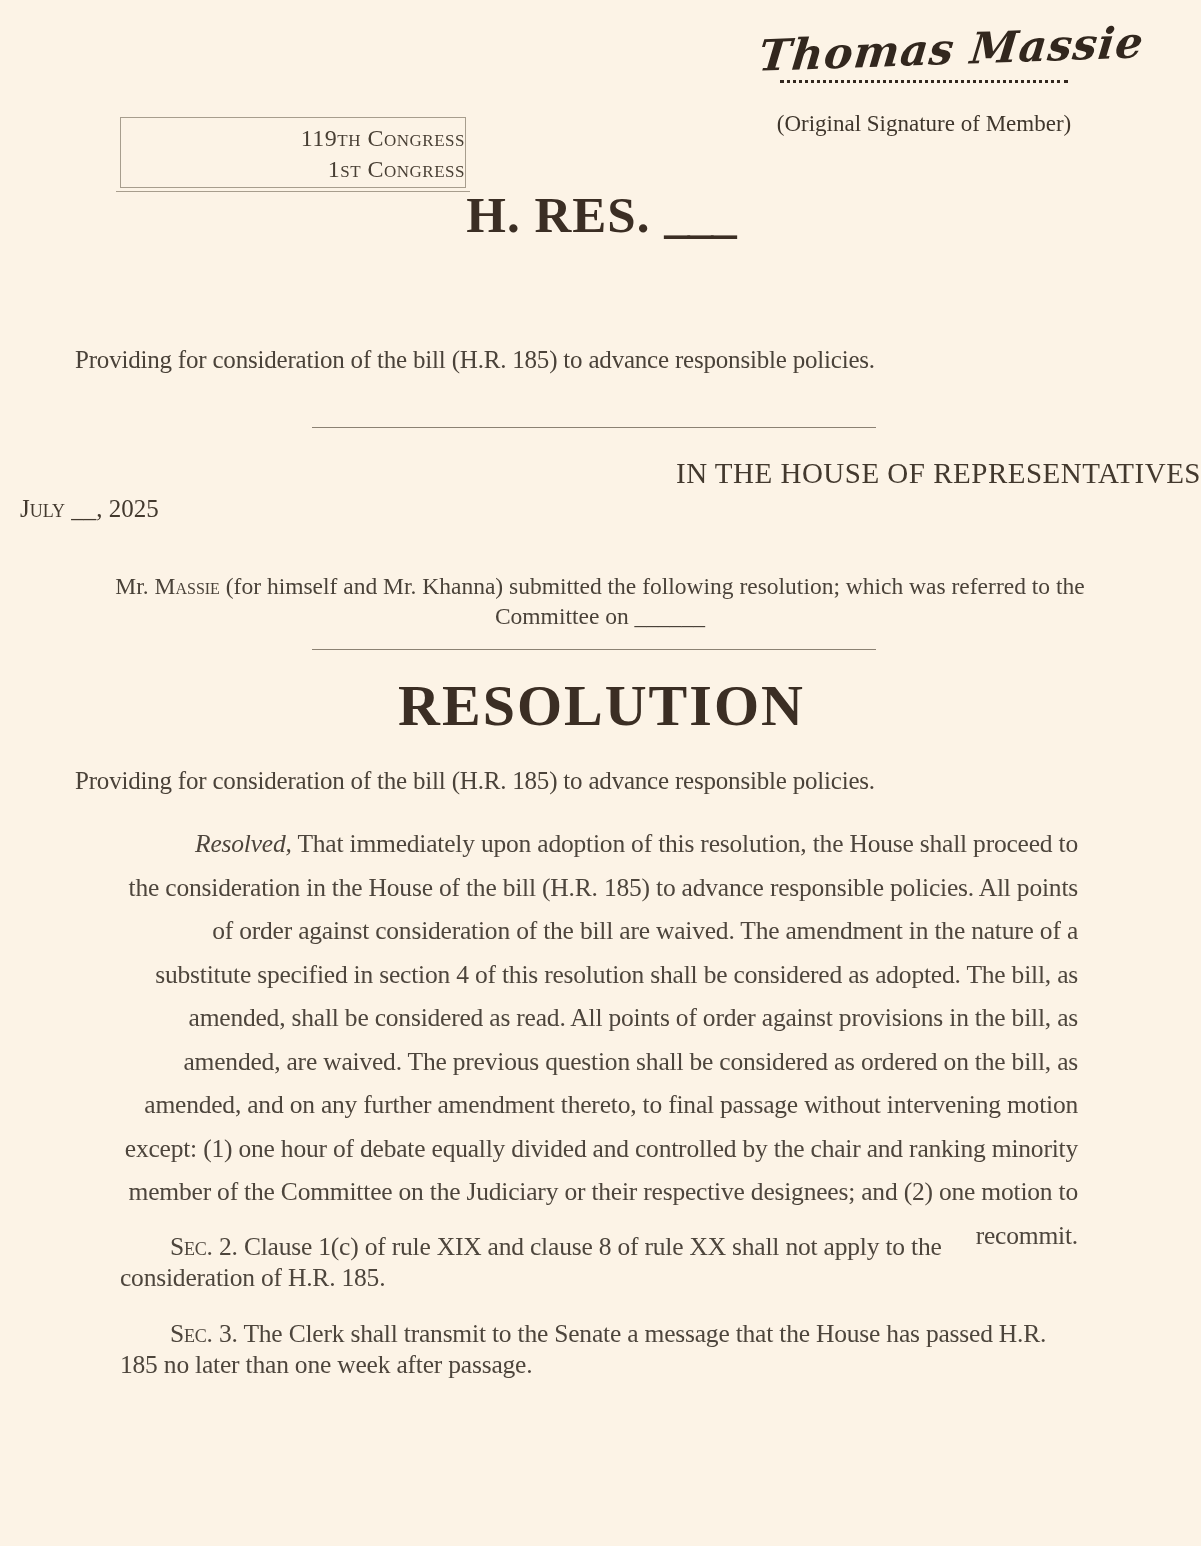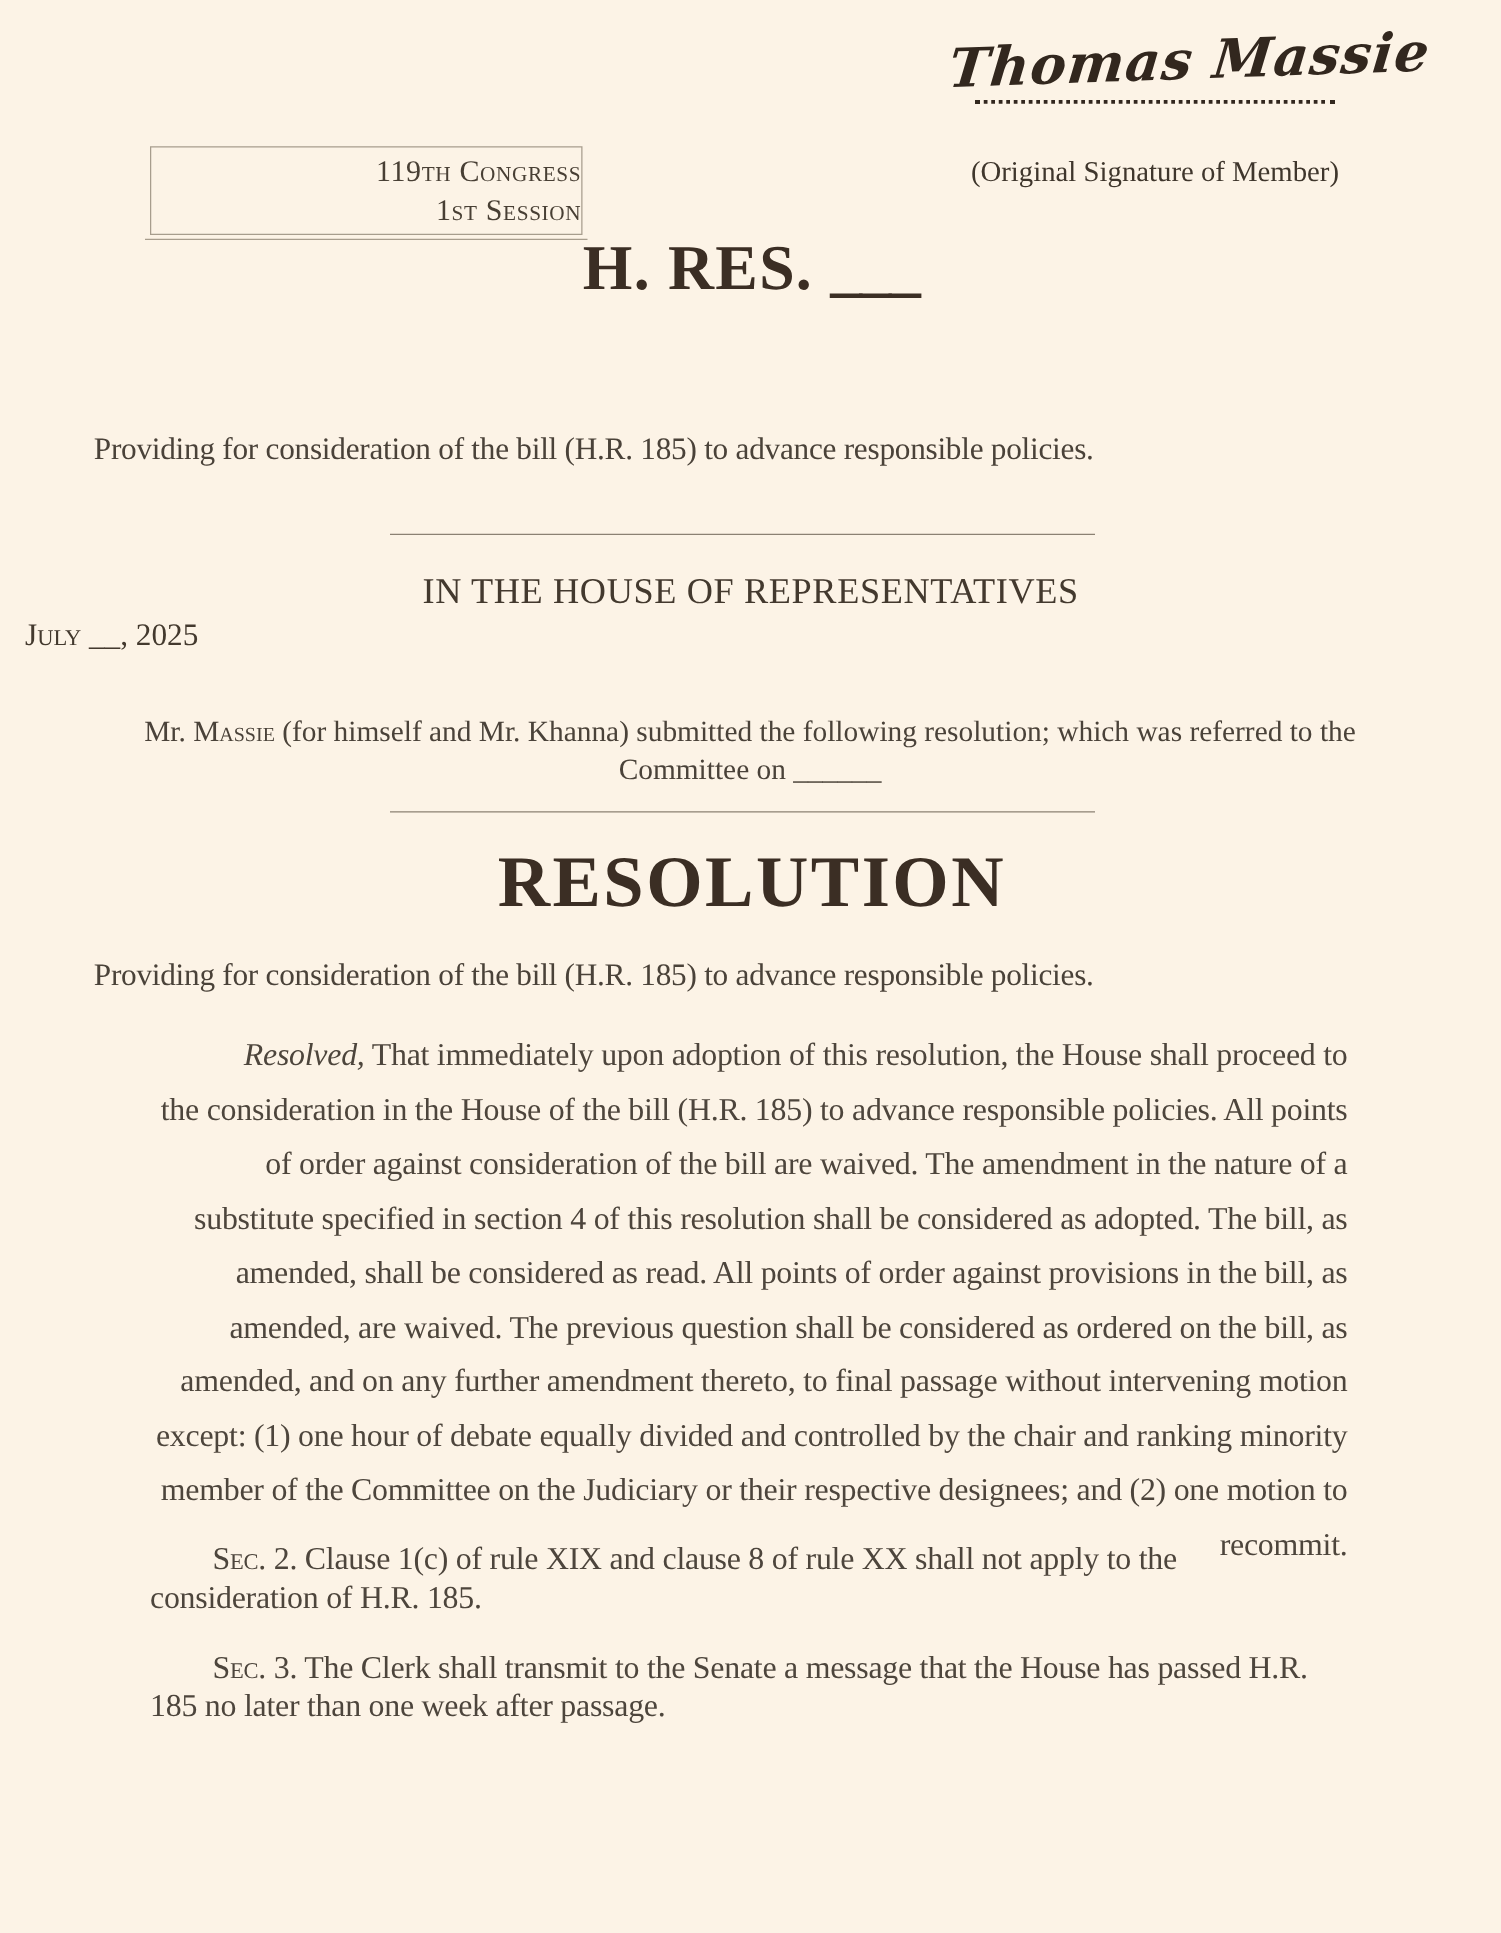--- a/index.html
+++ b/index.html
@@ -36,21 +36,21 @@
     transform:rotate(-2deg) skewX(-8deg);
     white-space:nowrap;
     line-height:1.2;
   }
   .signature-rule{
     margin:4px auto 0 auto;
     width:288px;
     border-bottom:3px dotted #32271e;
   }
   .signature-caption{
-    margin-top:42px;
+    margin-top:28px;
     font-size:23px;
     color:#3f362c;
     white-space:nowrap;
   }
 
   
   .session-box{
     position:absolute;
     left:120px; top:117px;
     width:344px; height:64px;
@@ -108,21 +108,21 @@
   .providing-top{
     position:absolute;
     left:75px; top:346px;
     font-size:25px;
     letter-spacing:-0.2px;
     color:#4a4239;
   }
   .chamber-heading{
     position:absolute;
     left:0; top:457px; width:100%;
-    text-align:center;
+    text-align:right;
     font-size:29px;
     letter-spacing:0.5px;
     color:#43392e;
   }
   .date-line{
     position:absolute;
     left:0; top:495px; width:100%;
     text-align:left;
     font-size:25px;
     color:#43392e;
@@ -181,21 +181,21 @@
 <div class="page">
 
   <div class="signature-block">
     <span class="signature-name">Thomas Massie</span>
     <div class="signature-rule"></div>
     <div class="signature-caption">(Original Signature of Member)</div>
   </div>
 
   <div class="session-box">
     <div class="line sc">119th Congress</div>
-    <div class="line sc">1st Session</div>
+    <div class="line sc">1st Congress</div>
   </div>
   <div class="session-box-underline"></div>
 
   <div class="hres-title"><span>H. RES.</span> <span class="hres-blank">___</span></div>
 
   <div class="providing-top">Providing for consideration of the bill (H.R. 185) to advance responsible policies.</div>
 
   <div class="center-rule rule-1"></div>
 
   <div class="chamber-heading">IN THE HOUSE OF REPRESENTATIVES</div>

